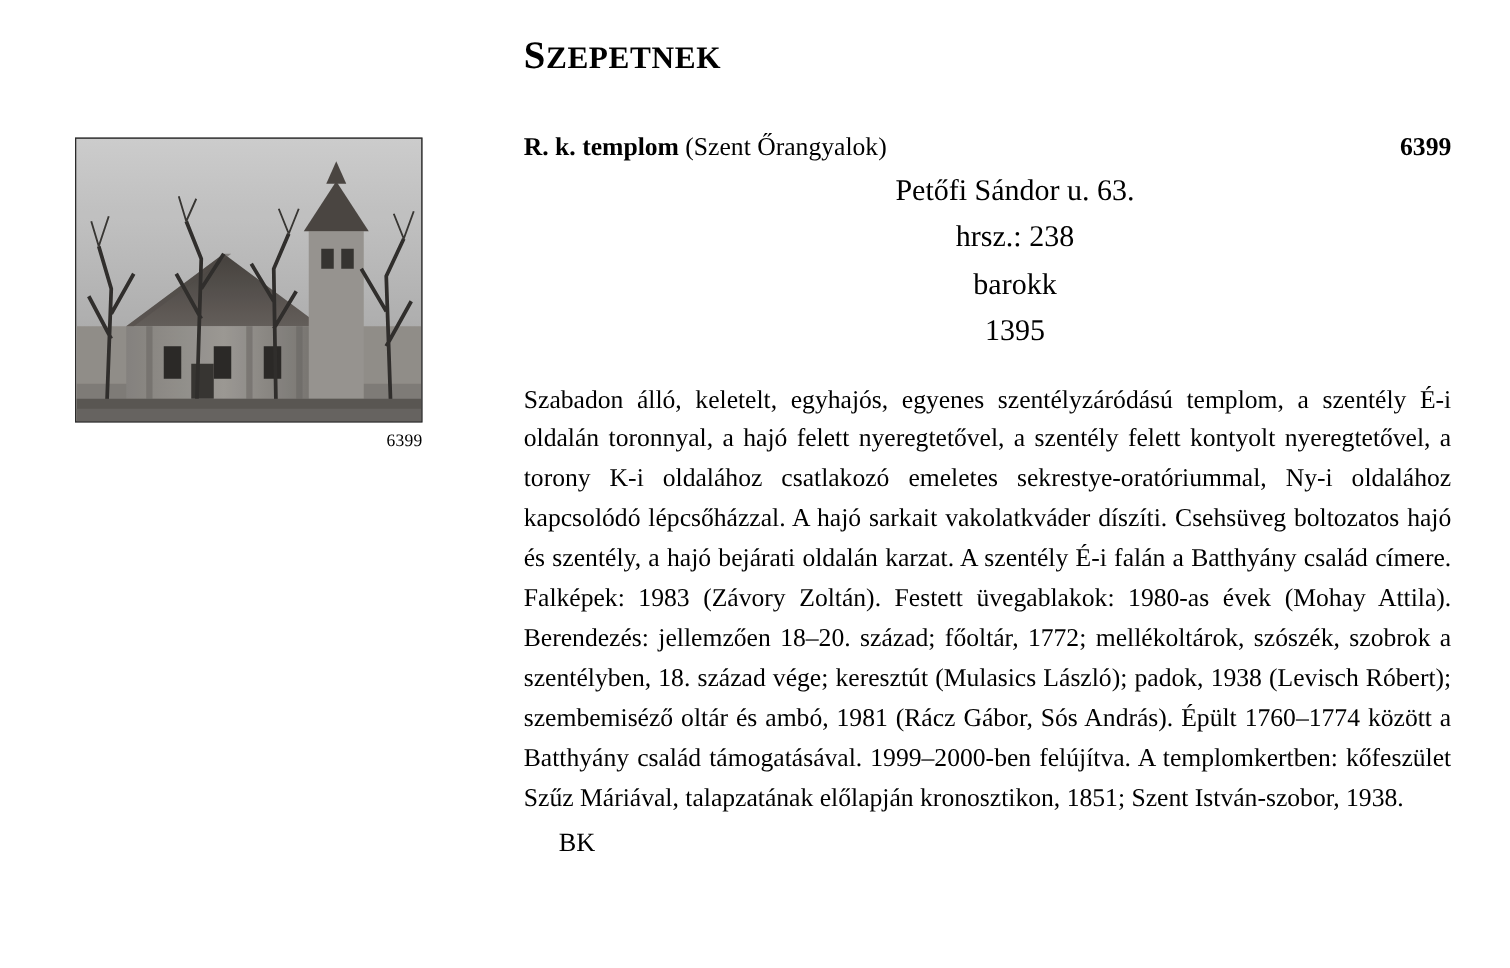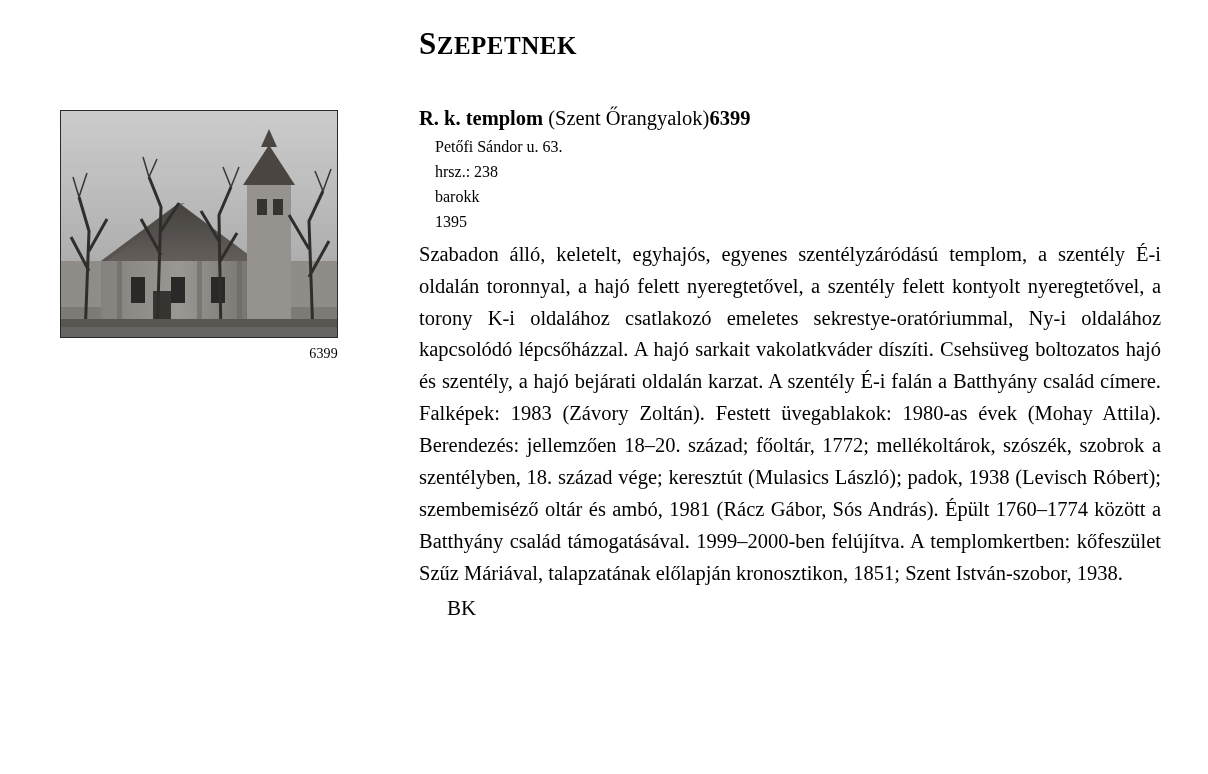--- a/index.html
+++ b/index.html
@@ -64,45 +64,46 @@
   }
   .town-title .first {
     font-size: 31px;
   }
   .town-title .rest {
     font-size: 25px;
   }
 
   .entry-head {
     display: flex;
-    justify-content: flex-start;
+    justify-content: space-between;
     align-items: baseline;
     font-size: 20.5px;
     line-height: 1.55;
   }
   .entry-head .name {
     font-weight: bold;
   }
   .entry-head .qualifier {
     font-weight: normal;
   }
   .entry-head .ref {
     font-weight: bold;
     font-size: 20.5px;
   }
 
   .meta {
-    margin-left: 16px;
-    font-size: 16px;
+    margin-left: 44px;
+    font-size: 24px;
     line-height: 1.56;
+    text-align: center;
   }
   .meta div { white-space: nowrap; }
 
   .body-text {
-    margin-top: 4px;
+    margin-top: 20px;
     font-size: 20.5px;
     line-height: 1.56;
     text-align: justify;
     text-justify: inter-word;
     hyphens: manual;
   }
   .body-text p { margin: 0; }
   .signature {
     margin-top: 2px;
     margin-left: 28px;

